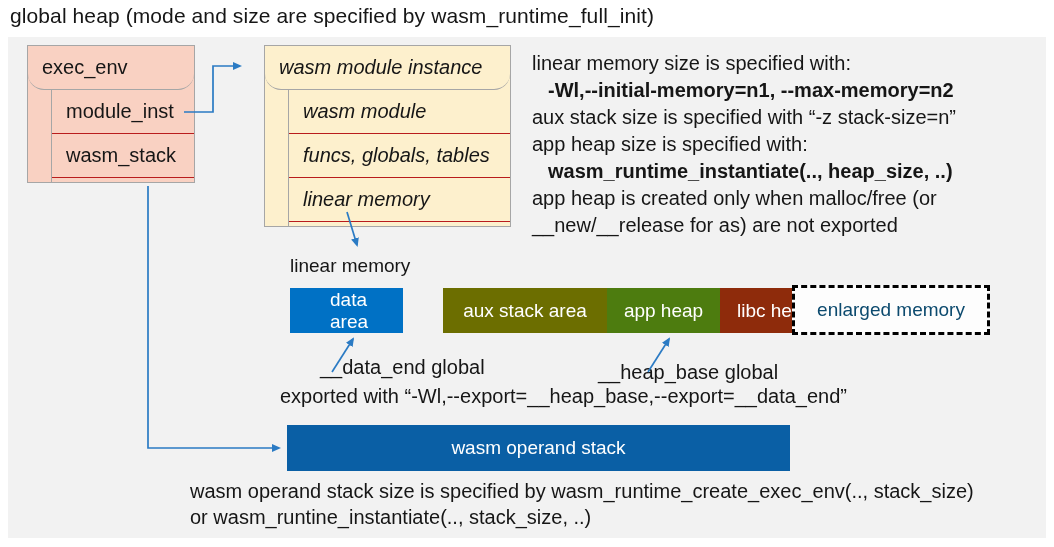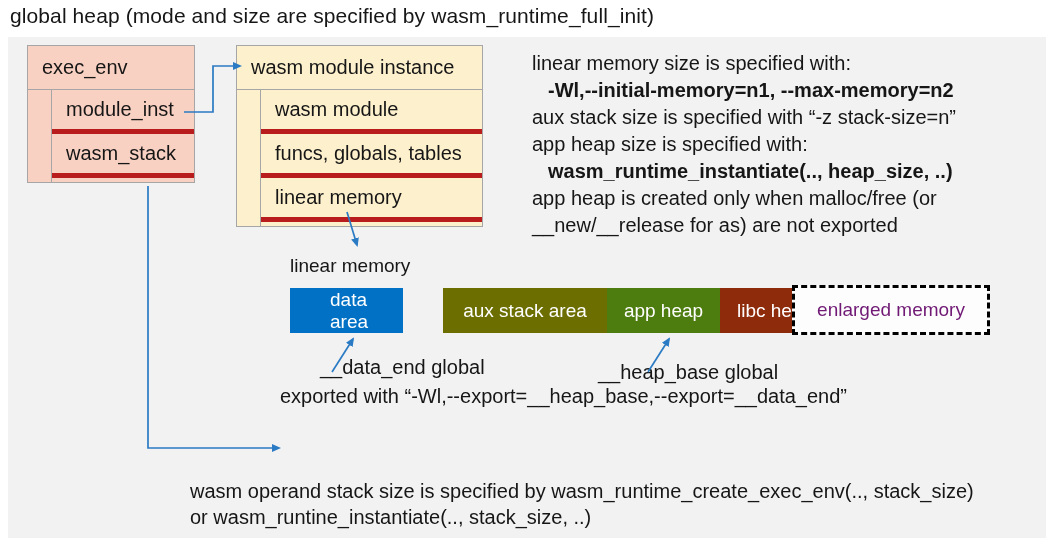--- a/index.html
+++ b/index.html
@@ -7,28 +7,28 @@
   .stage {
     position:relative; width:1054px; height:547px;
     font-family:"Liberation Sans", sans-serif;
     color:#161616; overflow:hidden; background:#ffffff;
   }
   .title { position:absolute; left:10px; top:4px; font-size:21px; letter-spacing:.1px; }
   .panel { position:absolute; left:8px; top:37px; width:1038px; height:501px; }
 
   
   .struct-box { position:absolute; border:1px solid #a6a6a6; }
-  .struct-header { height:44px; border-bottom:1px solid #a6a6a6; display:flex; align-items:center; padding-left:14px; font-size:20px; }
+  .struct-header { height:44px; border-bottom:1px solid #a6a6a6; display:flex; align-items:center; padding-left:14px; font-size:20px;border-radius:16px; }
   .struct-body { display:flex; }
   .struct-gutter { width:24px; border-right:1px solid #a6a6a6; }
   .struct-rows { flex:1; }
-  .struct-row { height:44px; border-bottom:5px solid #b91c1c; display:flex; align-items:center; padding-left:14px; font-size:20px; }
+  .struct-row { height:44px; border-bottom:1px solid #b91c1c; display:flex; align-items:center; padding-left:14px; font-size:20px; }
   .struct-pad { height:4px; }
   .box-exec { left:27px; top:45px; width:168px; }
-  .box-inst { left:236px; top:45px; width:247px; }
+  .box-inst { left:264px; top:45px; width:247px;font-style:italic; }
 
   
   .notes { position:absolute; left:532px; top:50px; font-size:20px; line-height:27px; }
   .notes .indent { padding-left:16px;font-weight:bold; }
 
   
   .lm-label { position:absolute; left:290px; top:255px; font-size:19px; }
   .lm-bar { position:absolute; left:290px; top:288px; height:45px; display:flex; }
   .lm-seg { height:45px; display:flex; align-items:center; justify-content:center; color:#ffffff; font-size:19px; }
   .lm-seg:nth-child(1){ width:113px; }
@@ -103,26 +103,27 @@
     <div>__new/__release for as) are not exported</div>
   </div>
 
   <div class="lm-label">linear memory</div>
   <div class="lm-bar">
     <div class="lm-seg" style="background-color: rgb(0, 113, 197); padding-left: 40px;">data area</div>
     <div class="lm-seg" style="background-color: rgb(108, 110, 0); margin-left: 40px;">aux stack area</div>
     <div class="lm-seg" style="background-color: #4d7c0f;">app heap</div>
     <div class="lm-seg" style="background-color: rgb(142, 43, 11);">libc heap</div>
   </div>
-  <div class="lm-enlarged" style="color: #701a75; text-align: center;">enlarged memory</div>
+  <div class="lm-enlarged" style="color: #0c4a6e; text-align: center;">enlarged memory</div>
 
   <div class="ann ann-dataend">__data_end global</div>
   <div class="ann ann-heapbase">__heap_base global</div>
   <div class="ann ann-export">exported with “-Wl,--export=__heap_base,--export=__data_end”</div>
 
+  <div class="op-bar" style="background-color: rgb(10, 95, 165);">wasm operand stack</div>
   <div class="op-notes">
     <div>wasm operand stack size is specified by wasm_runtime_create_exec_env(.., stack_size)</div>
     <div>or wasm_runtine_instantiate(.., stack_size, ..)</div>
   </div>
 
   <svg class="arrows" viewBox="0 0 1054 547" xmlns="http://www.w3.org/2000/svg">
     <defs>
       <marker id="ah" markerWidth="9" markerHeight="8" refX="7" refY="4" orient="auto" markerUnits="userSpaceOnUse">
         <path d="M0,0 L9,4 L0,8 Z"></path>
       </marker>

